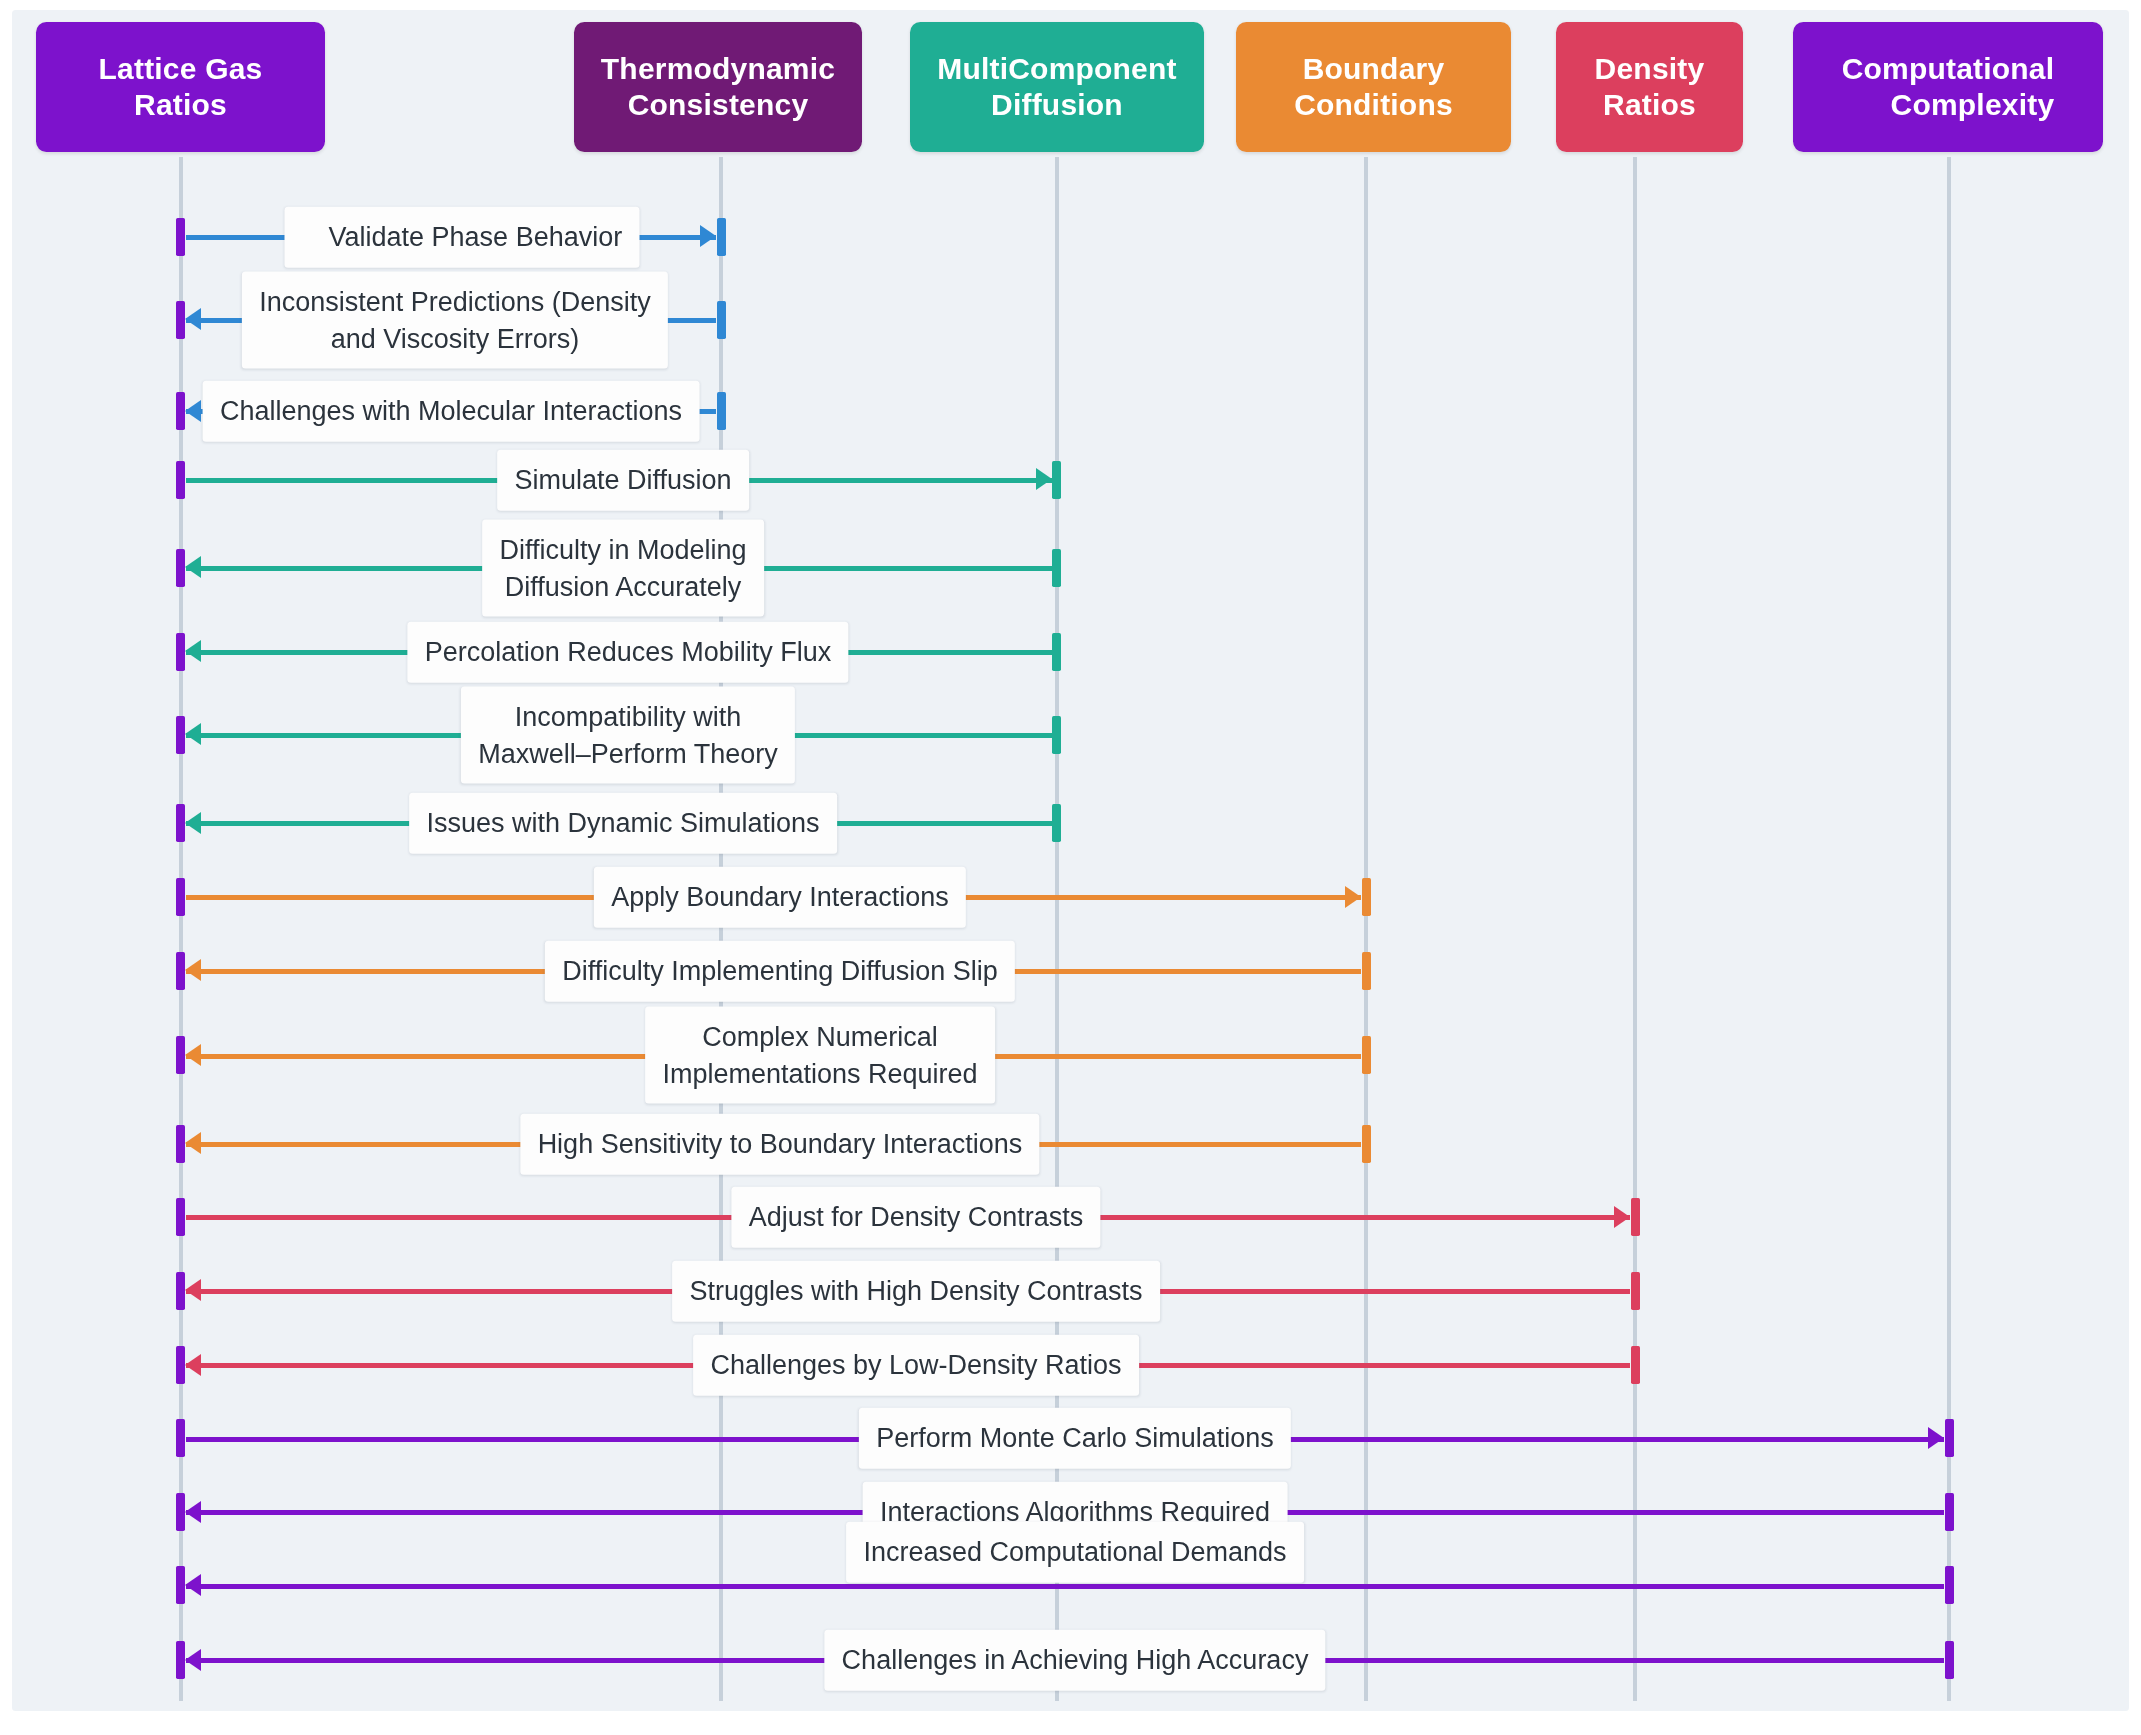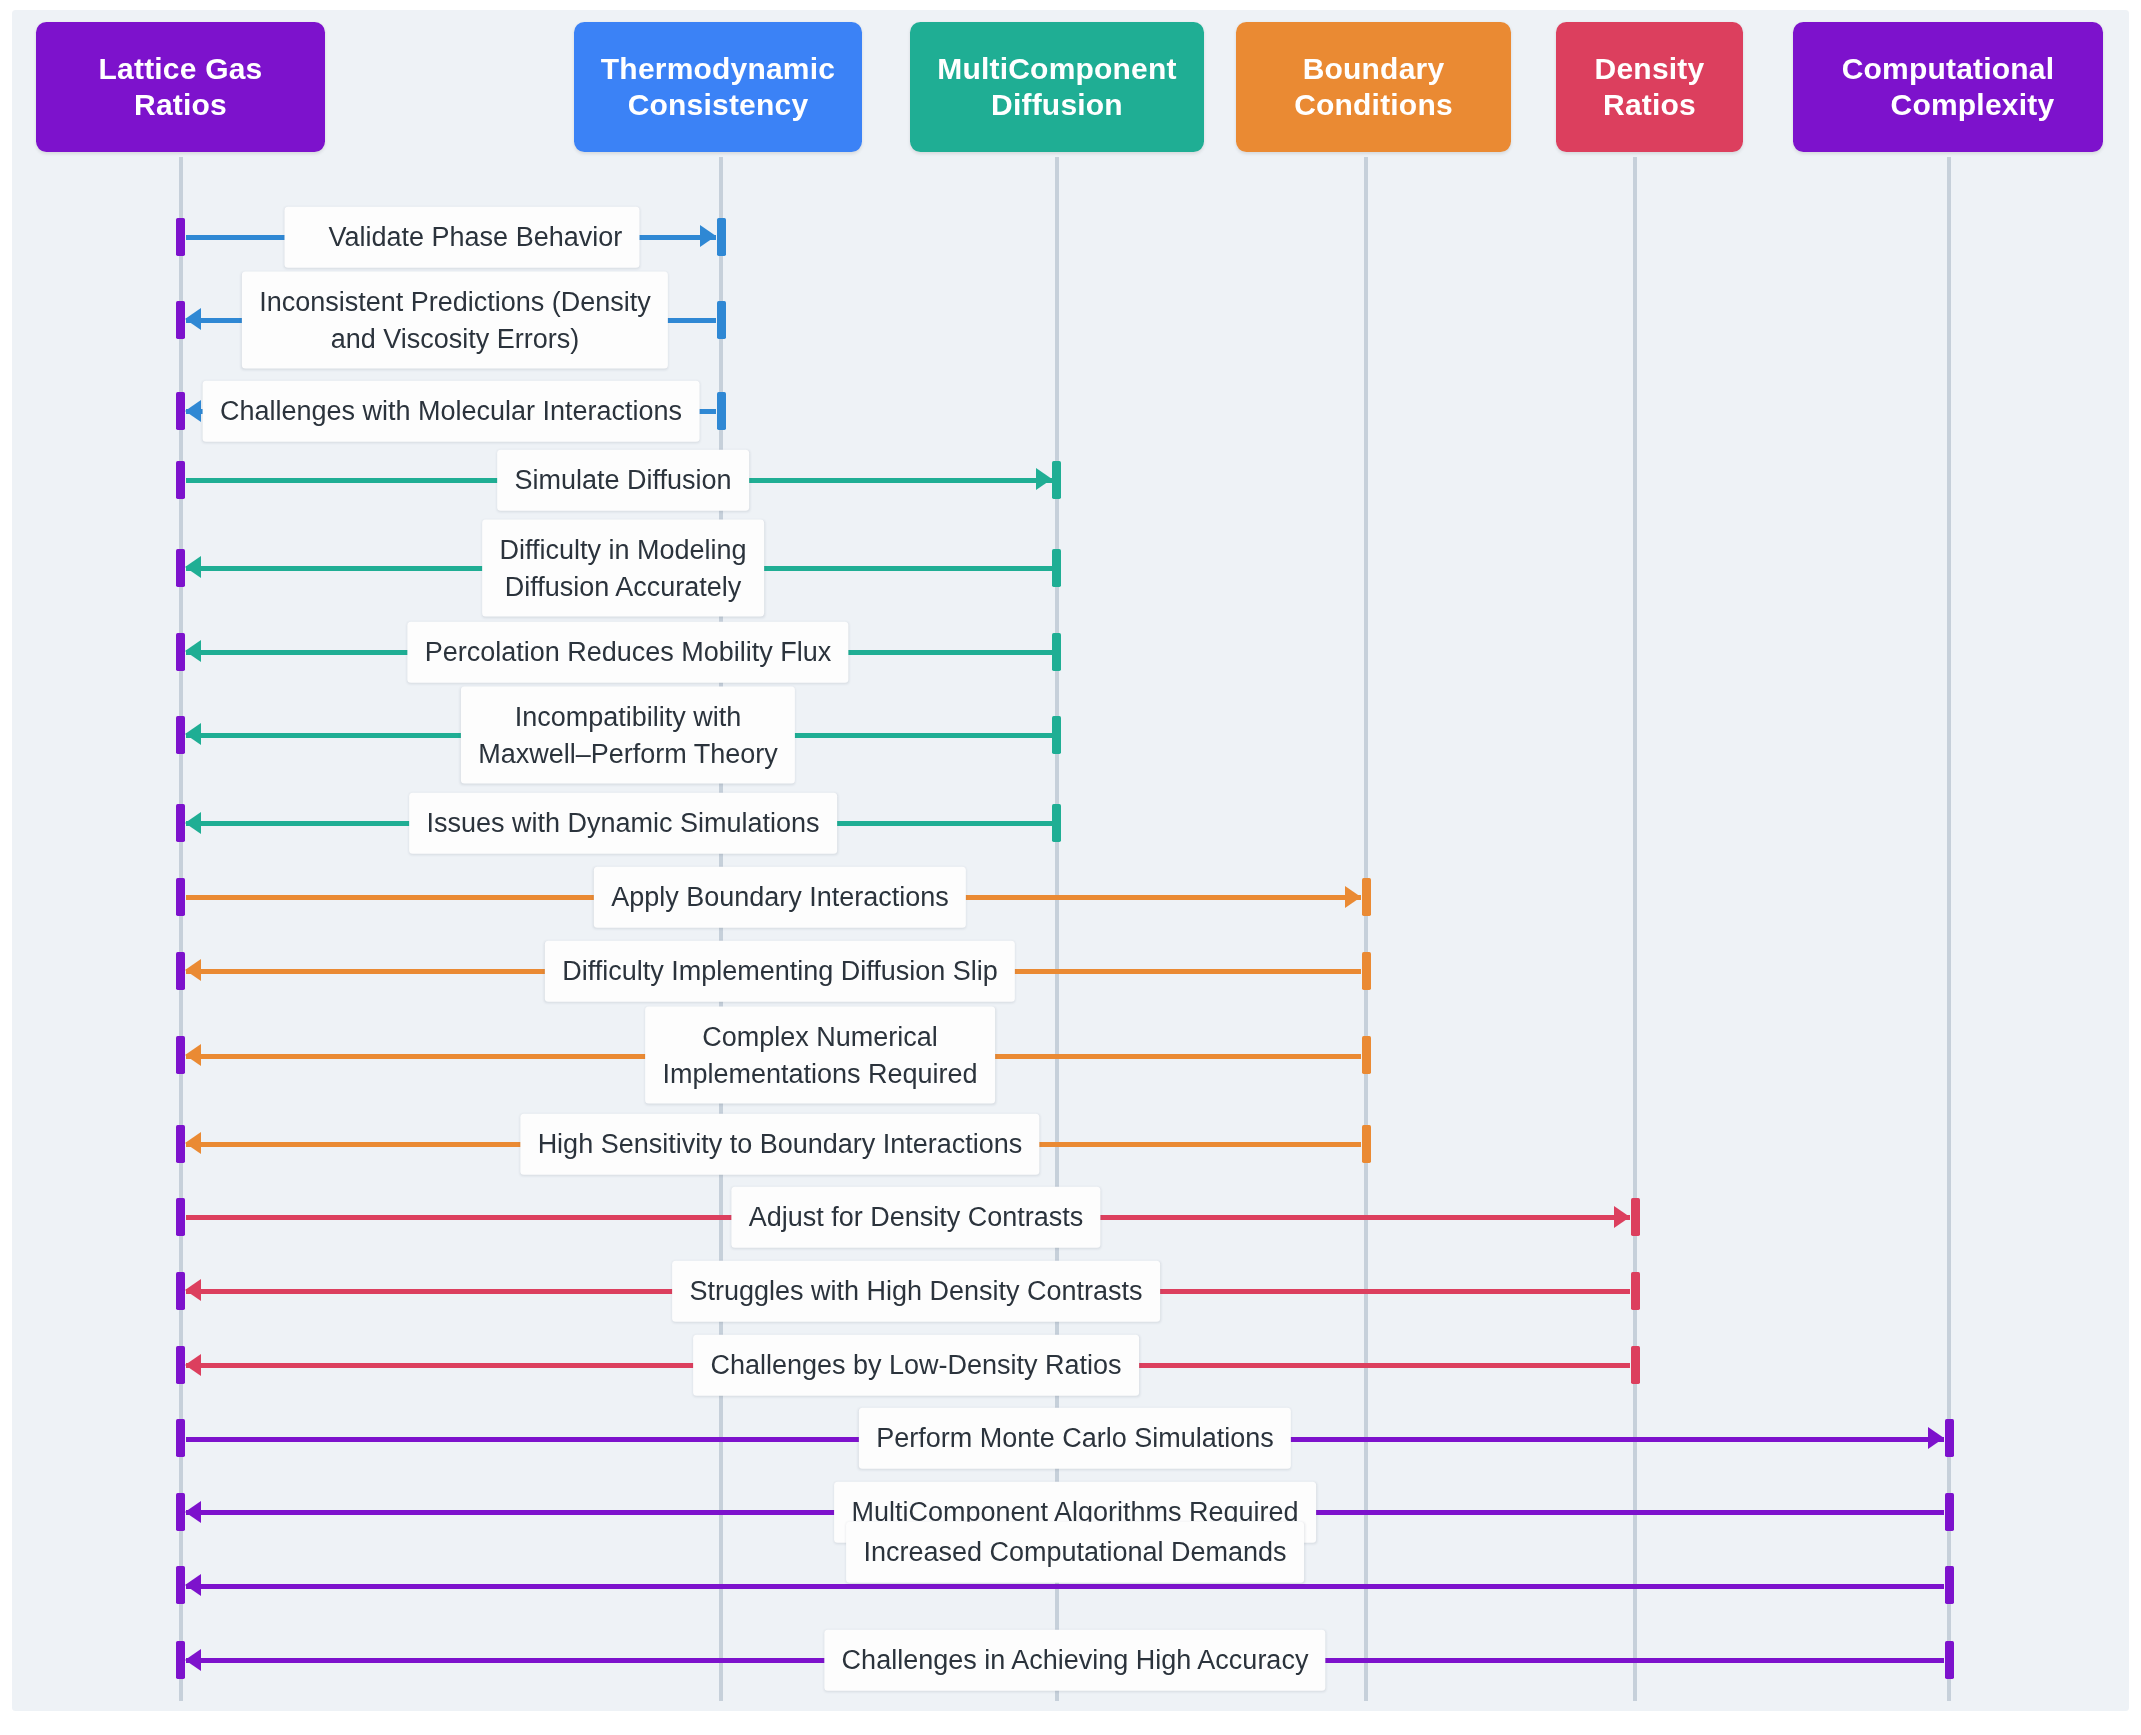--- a/index.html
+++ b/index.html
@@ -168,38 +168,38 @@
       <div class="msg-label" style="left: 904px; top: 1355px;">Challenges by Low-Density Ratios</div>
       <div class="act" style="left: 164px; top: 1409px; background: rgb(125, 18, 204);"></div>
       <div class="act" style="left: 1933px; top: 1409px; background: rgb(125, 18, 204);"></div>
       <div class="msg-line" style="left: 174px; width: 1758px; top: 1427px; background: rgb(125, 18, 204);"></div>
       <div class="arrow right" style="color: rgb(125, 18, 204); top: 1417px; left: 1916px;"></div>
       <div class="msg-label" style="left: 1063px; top: 1428px;">Perform Monte Carlo Simulations</div>
       <div class="act" style="left: 1933px; top: 1483px; background: rgb(125, 18, 204);"></div>
       <div class="act" style="left: 164px; top: 1483px; background: rgb(125, 18, 204);"></div>
       <div class="msg-line" style="left: 174px; width: 1758px; top: 1500px; background: rgb(125, 18, 204);"></div>
       <div class="arrow left" style="color: rgb(125, 18, 204); top: 1491px; left: 173px;"></div>
-      <div class="msg-label" style="left: 1063px; top: 1502px;">MultiComponent Algorithms Required</div>
+      <div class="msg-label" style="left: 1063px; top: 1502px;">Interactions Algorithms Required</div>
       <div class="act" style="left: 1933px; top: 1556px; background: rgb(125, 18, 204);"></div>
       <div class="act" style="left: 164px; top: 1556px; background: rgb(125, 18, 204);"></div>
       <div class="msg-line" style="left: 174px; width: 1758px; top: 1574px; background: rgb(125, 18, 204);"></div>
       <div class="arrow left" style="color: rgb(125, 18, 204); top: 1564px; left: 173px;"></div>
       <div class="msg-label" style="left: 1063px; top: 1542px;">Increased Computational Demands</div>
       <div class="act" style="left: 1933px; top: 1631px; background: rgb(125, 18, 204);"></div>
       <div class="act" style="left: 164px; top: 1631px; background: rgb(125, 18, 204);"></div>
       <div class="msg-line" style="left: 174px; width: 1758px; top: 1648px; background: rgb(125, 18, 204);"></div>
       <div class="arrow left" style="color: rgb(125, 18, 204); top: 1639px; left: 173px;"></div>
       <div class="msg-label" style="left: 1063px; top: 1650px;">Challenges in Achieving High Accuracy</div>
     </div>
   <div id="actors">
       <div class="actor-box" style="left: 24px; top: 12px; width: 289px; height: 130px; background: rgb(125, 18, 204);">
         <span style="white-space: pre-line;">Lattice Gas
 Ratios</span>
       </div>
-      <div class="actor-box" style="left: 562px; top: 12px; width: 288px; height: 130px; background: #3b82f6;">
+      <div class="actor-box" style="left: 562px; top: 12px; width: 288px; height: 130px; background: #701a75;">
         <span style="white-space: pre-line;">Thermodynamic
 Consistency</span>
       </div>
       <div class="actor-box" style="left: 898px; top: 12px; width: 294px; height: 130px; background: rgb(31, 174, 148);">
         <span style="white-space: pre-line;">MultiComponent
 Diffusion</span>
       </div>
       <div class="actor-box" style="left: 1224px; top: 12px; width: 275px; height: 130px; background: rgb(234, 138, 51);">
         <span style="white-space: pre-line;">Boundary
 Conditions</span>

